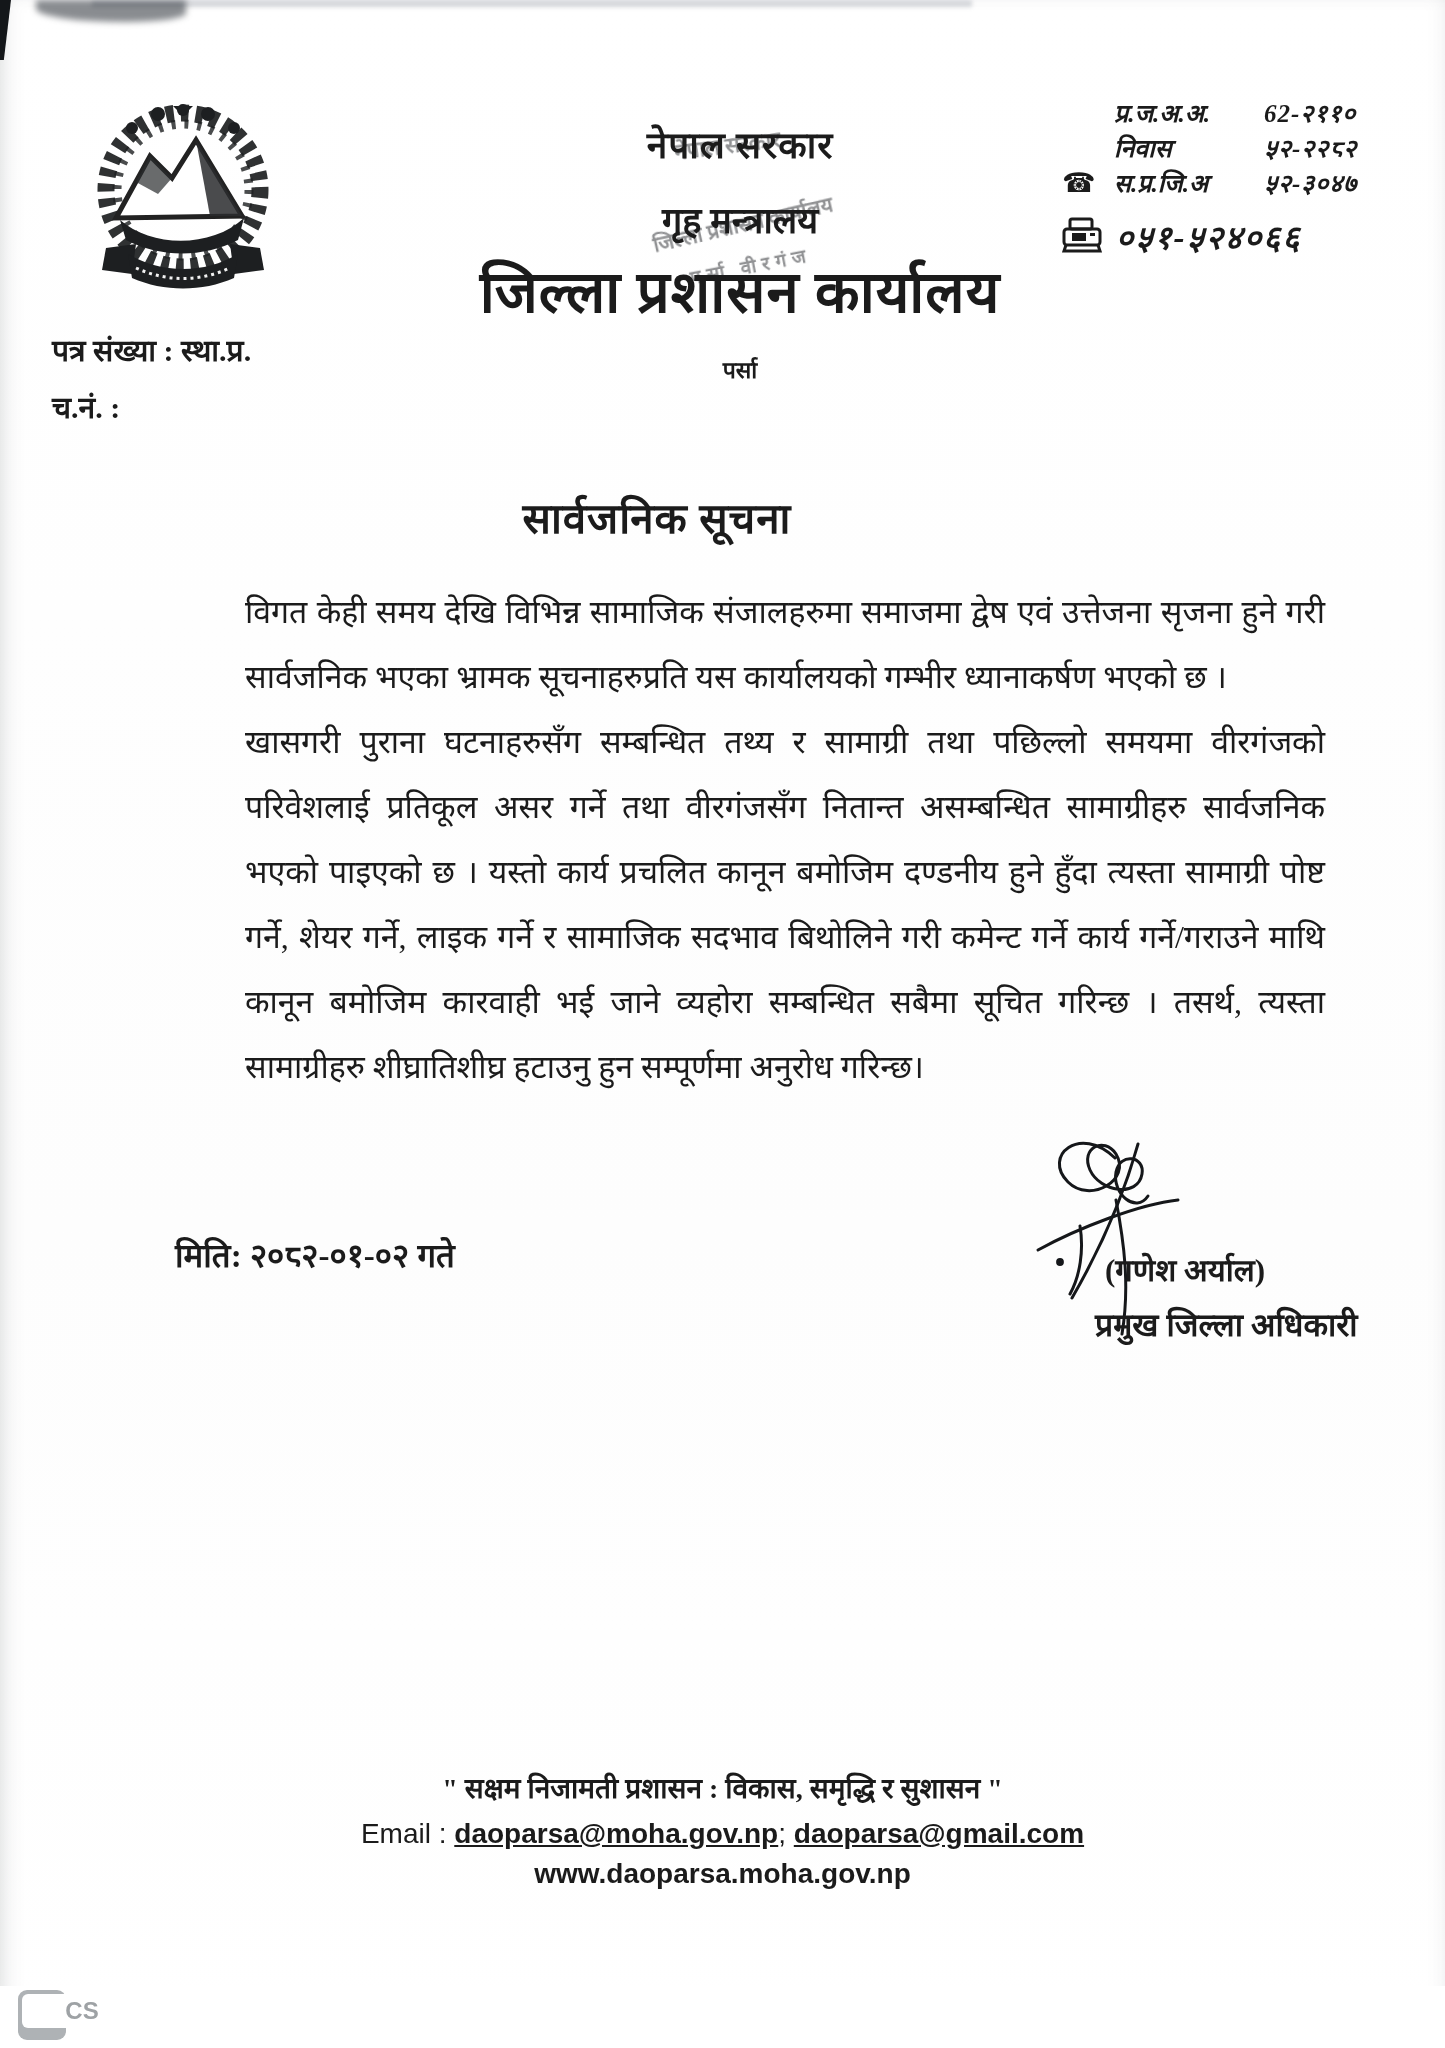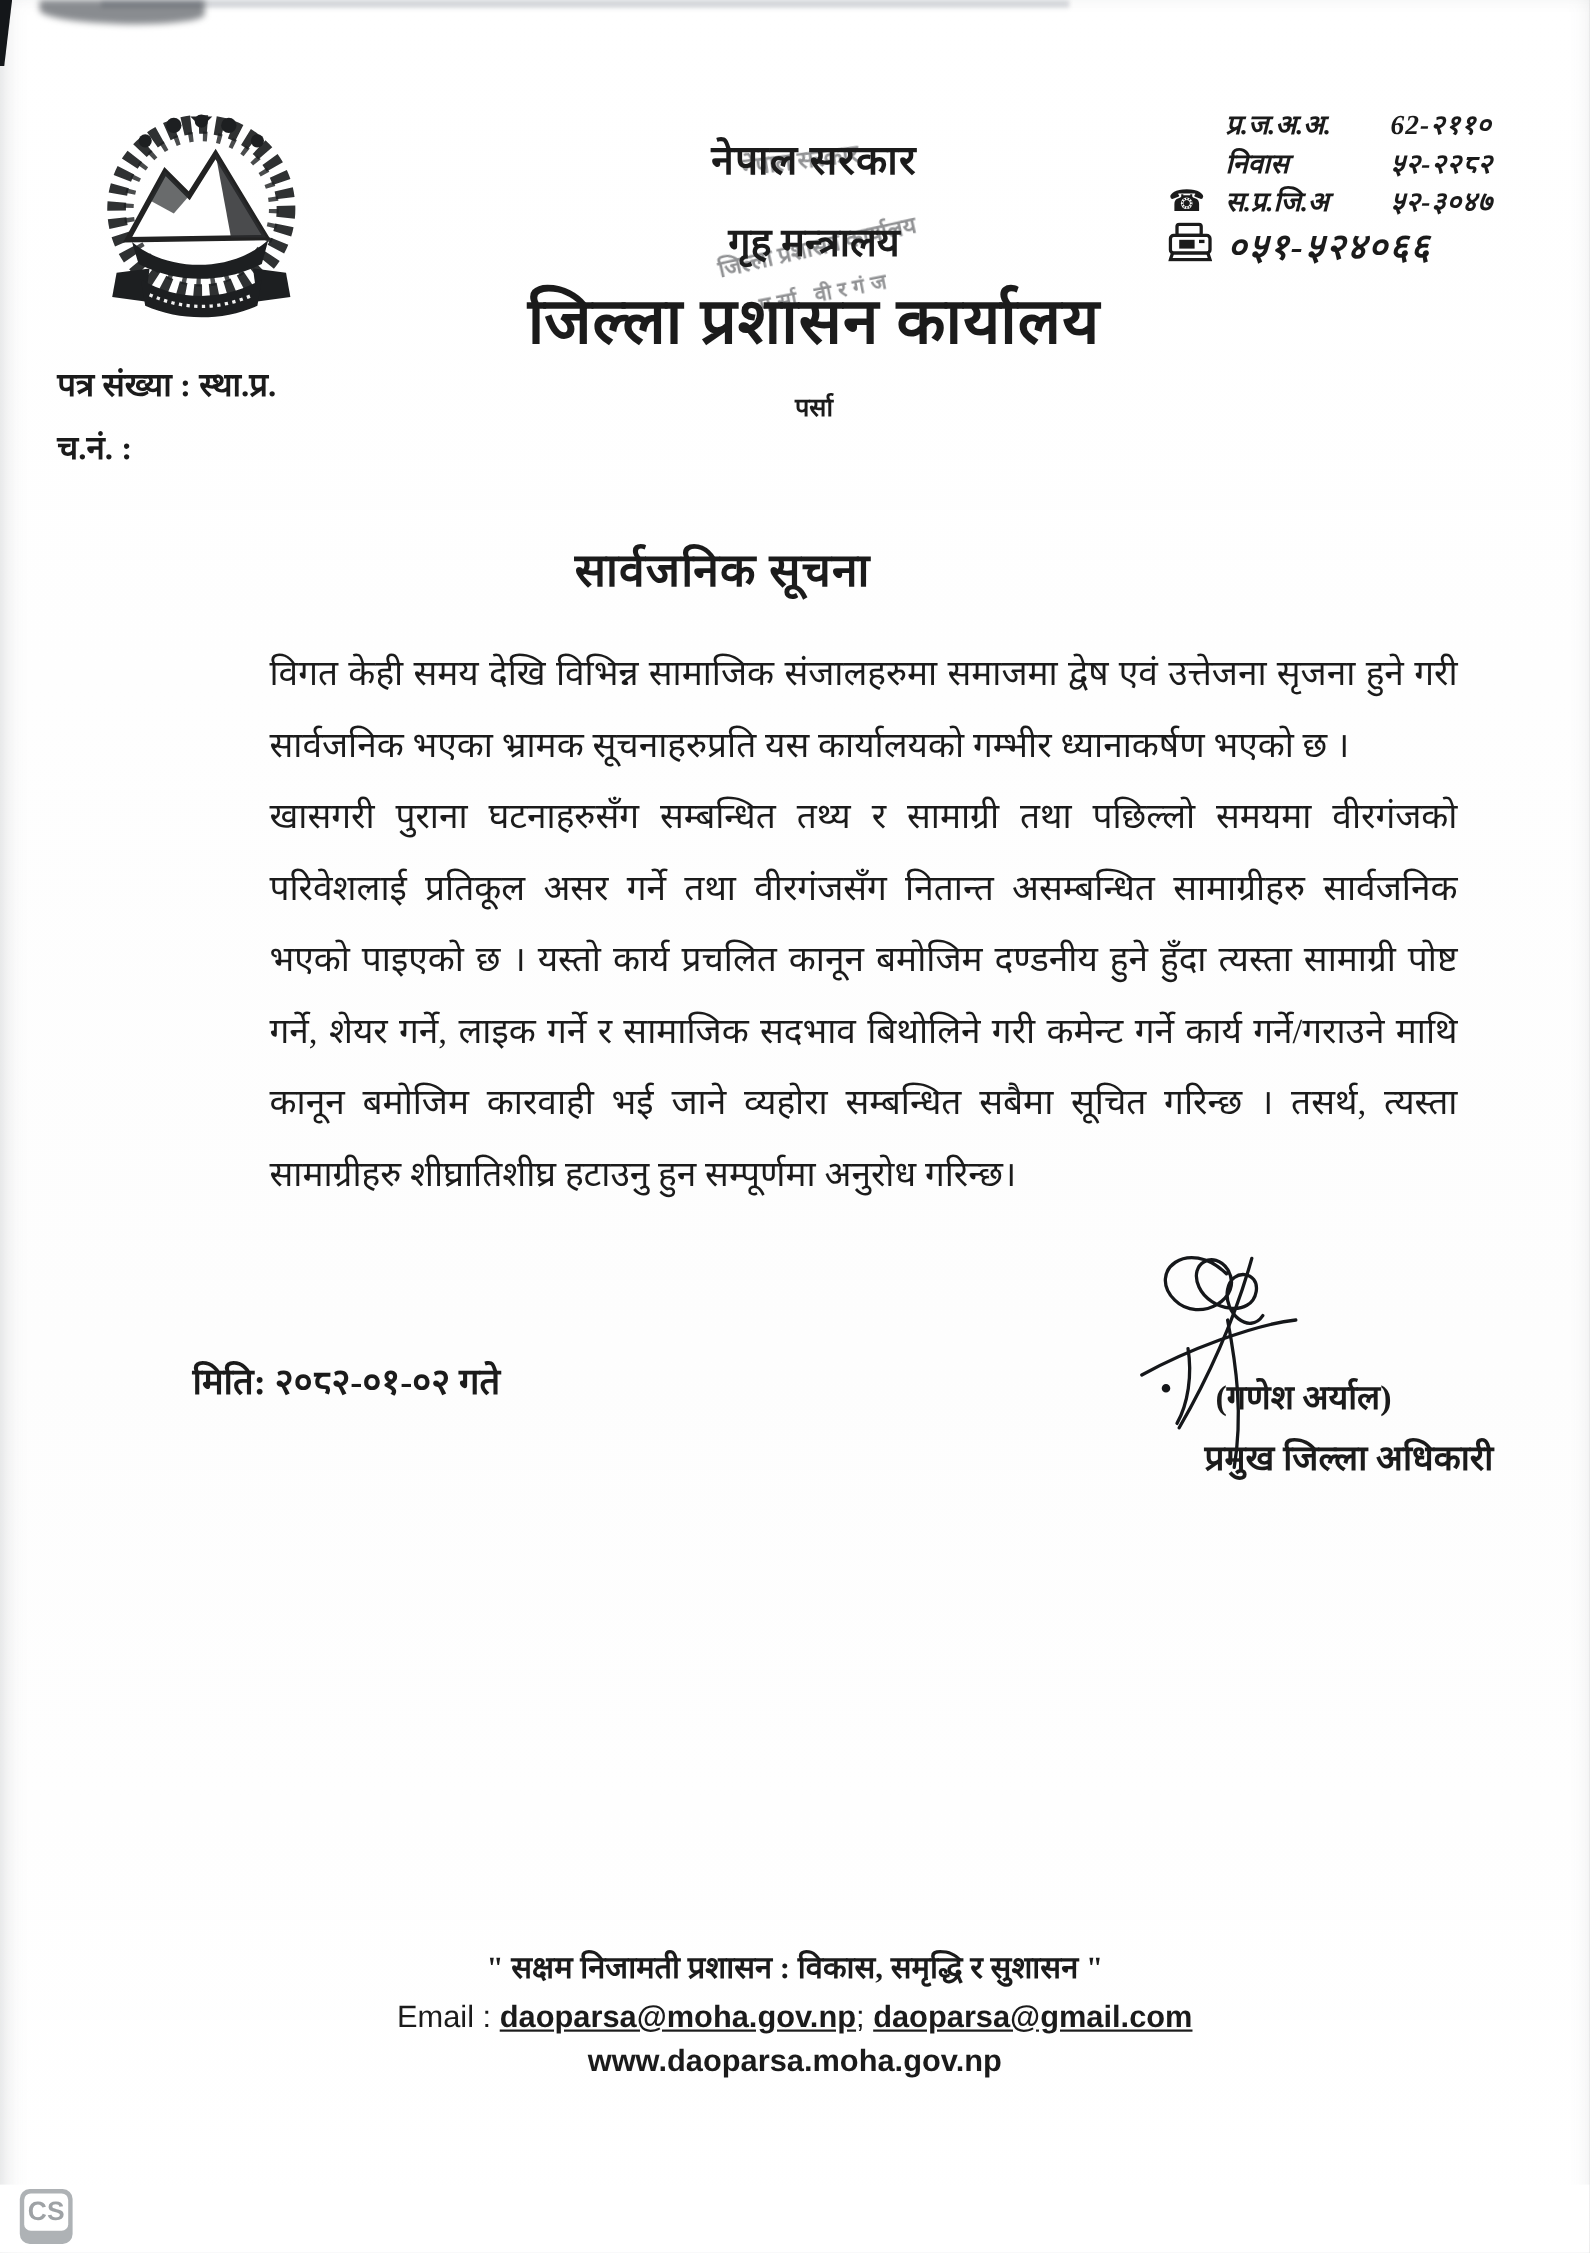--- a/index.html
+++ b/index.html
@@ -36,21 +36,21 @@
   .stamp div{font-weight:bold;white-space:nowrap;}
   .stamp .s1{font-size:22px;margin-top:8px;transform:rotate(4deg);}
   .stamp .s2{font-size:21px;margin-top:52px;transform:rotate(-2deg);}
   .stamp .s3{font-size:19px;margin-top:16px;letter-spacing:6px;}
 
   .contacts{position:absolute;left:1062px;top:95px;width:320px;font-weight:bold;font-style:italic;}
   .c-row{display:flex;align-items:baseline;height:35px;font-size:25px;}
   .c-icon{width:52px;font-size:27px;font-family:"DejaVu Sans",sans-serif;}
   .c-label{width:150px;}
   .c-num{letter-spacing:1px;}
-  .fax-row{display:flex;align-items:center;}
+  .fax-row{display:flex;align-items:center;margin-top:14px;}
   .fax-num{font-size:33px;font-weight:bold;letter-spacing:2px;margin-left:14px;}
 
   .meta{position:absolute;left:52px;top:322px;font-size:30px;font-weight:bold;line-height:57px;}
 
   .doc-title{position:absolute;left:0;top:488px;width:1314px;text-align:center;
     font-size:42px;font-weight:bold;letter-spacing:1px;}
 
   .body-text{position:absolute;left:245px;top:580px;width:1080px;
     font-size:32px;line-height:65px;text-align:justify;}
   .body-text p{margin:0;}
@@ -68,21 +68,21 @@
   .f-email .lnk{text-decoration:underline;font-weight:bold;color:#1b1b1b;}
   .f-web{font-size:28px;margin-top:8px;font-weight:bold;font-family:"Liberation Sans",sans-serif;}
   .f-web .lnk{color:#1b1b1b;}
 
   .cs-bar{position:absolute;left:0;top:1986px;width:1445px;height:62px;background:#ffffff;}
   .cs-badge{position:absolute;left:18px;top:4px;width:48px;height:50px;
     background:#aeb2b5;border-radius:9px;}
   .cs-badge-inner{position:absolute;left:4px;top:4px;width:40px;height:34px;
     background:#ffffff;border-radius:6px;
     display:flex;align-items:center;justify-content:center;
-    font-family:"Liberation Sans",sans-serif;font-weight:bold;font-size:24px;color:#9ea2a5;}
+    font-family:"Liberation Sans",sans-serif;font-weight:bold;font-size:24px;color:#9ea2a5;padding-left:40px;}
   .cs-text{position:absolute;left:82px;top:8px;
     font-family:"Liberation Sans",sans-serif;font-size:35px;color:#c3c6c8;}
 </style>
 </head>
 <body>
 
 <div class="page">
 
   <div class="edge-wedge"></div>
   <div class="top-smudge"></div>

